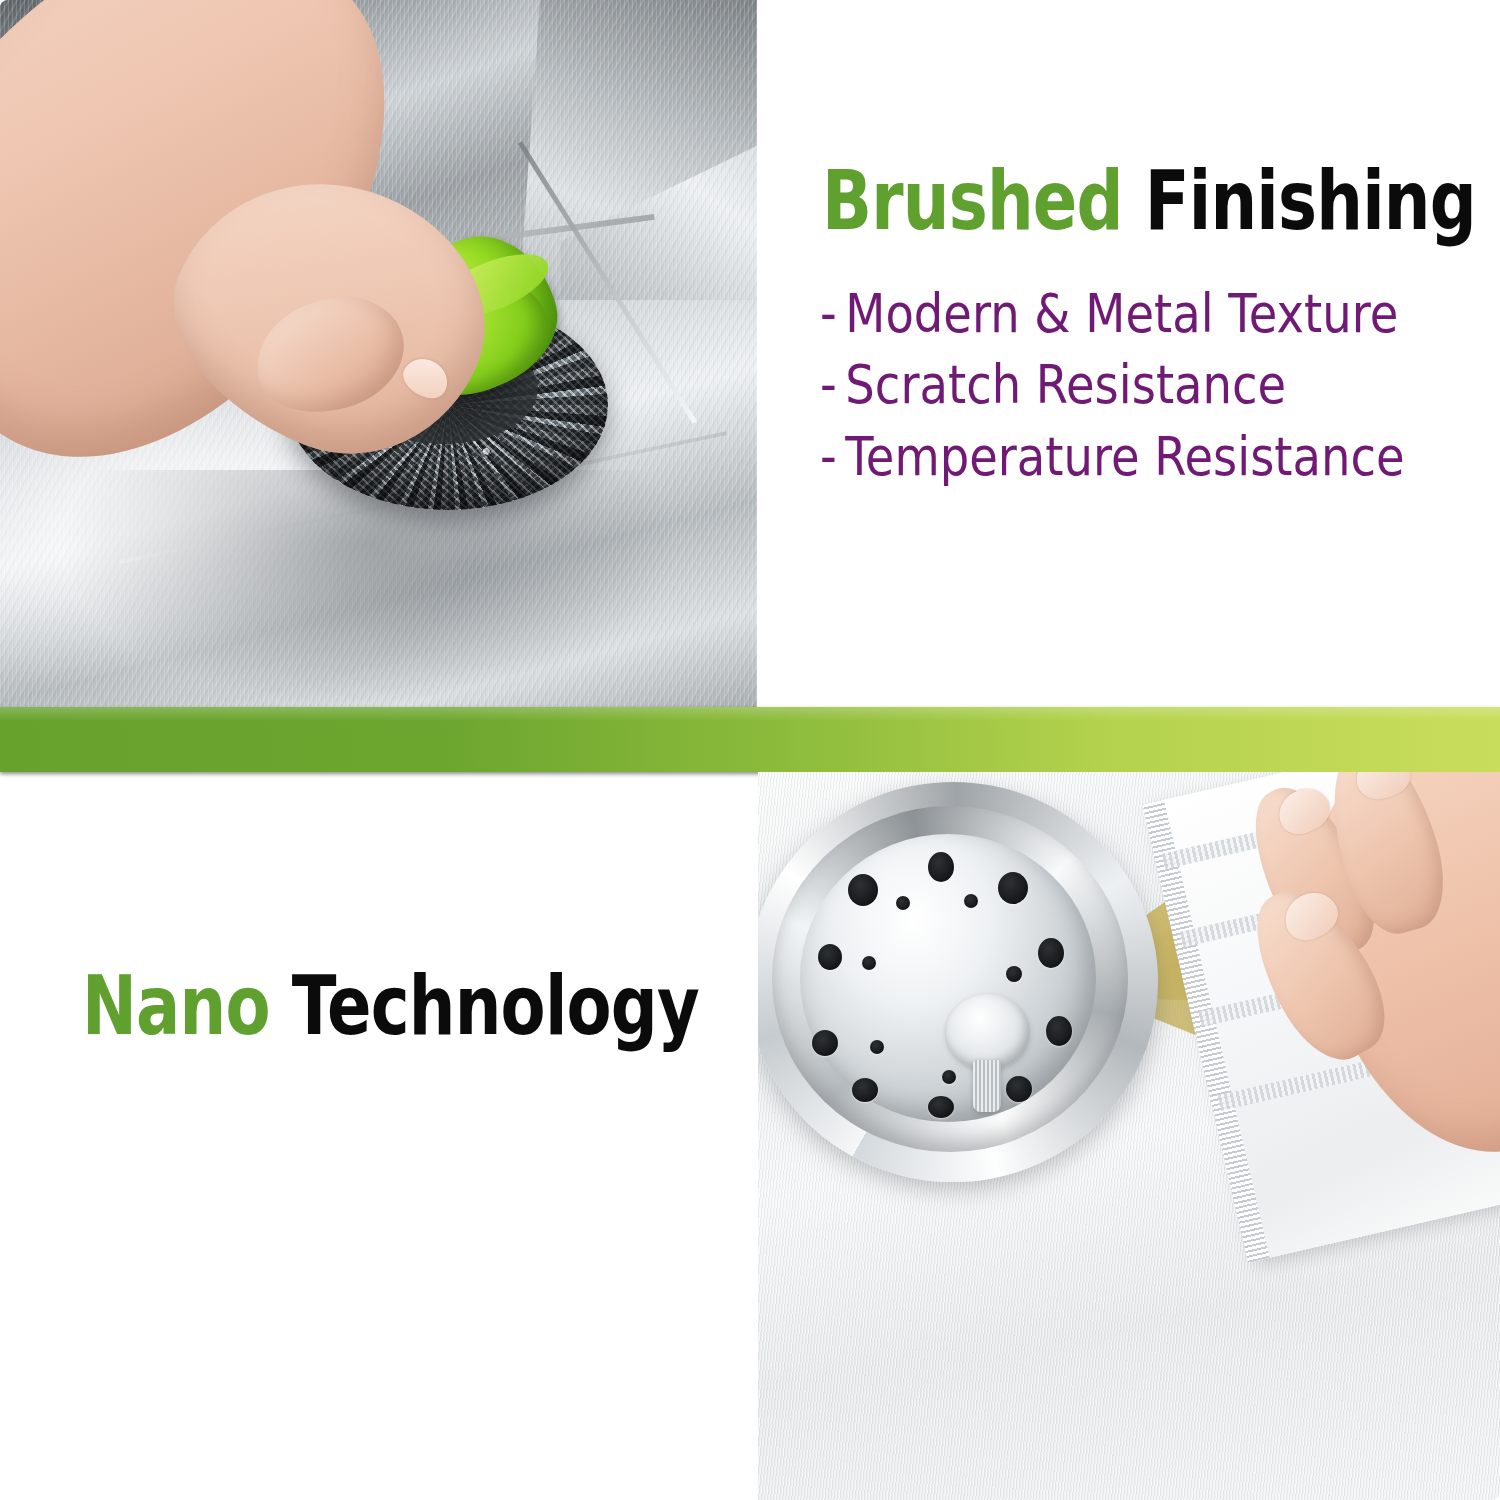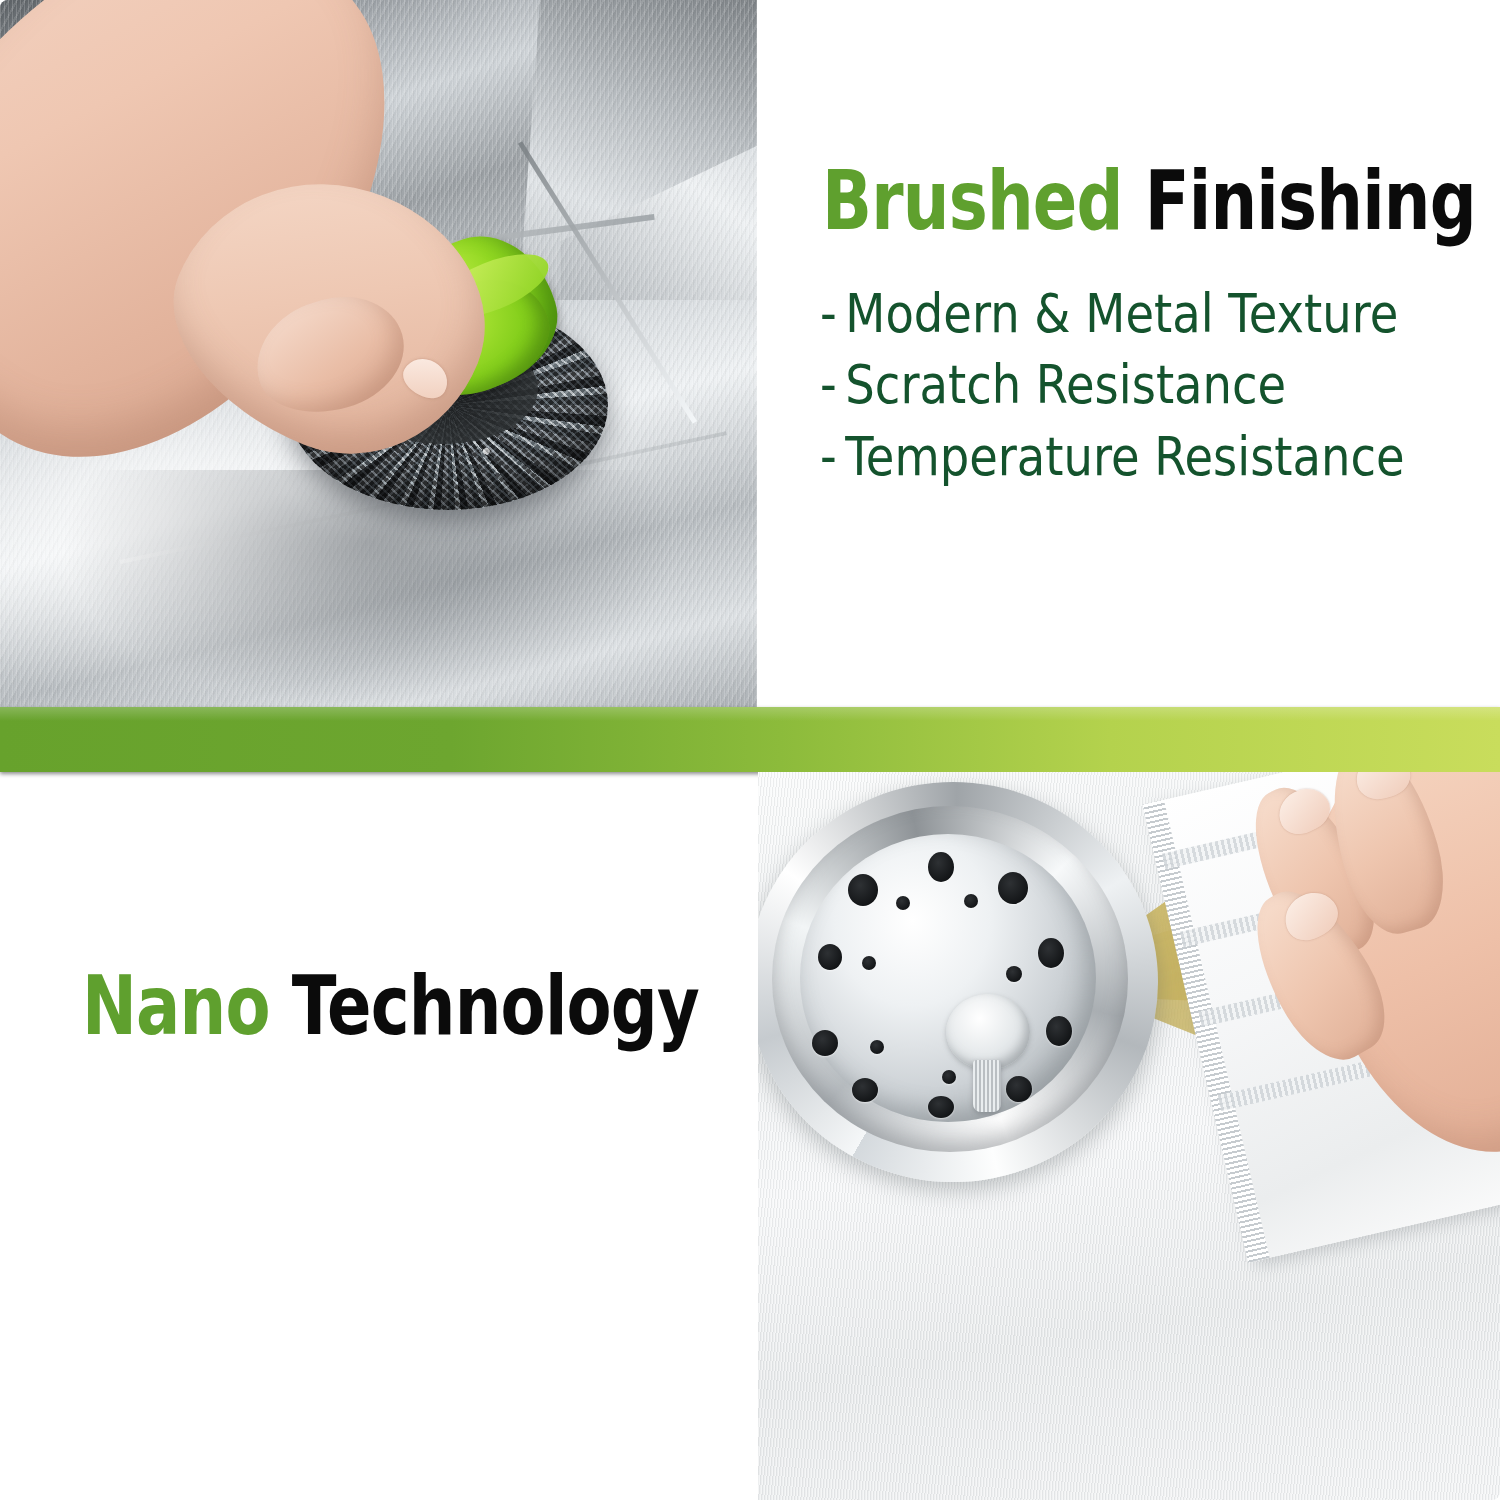--- a/index.html
+++ b/index.html
@@ -156,21 +156,21 @@
   #panel-nano{left:0;top:772px;width:758px;height:728px;}
 
   .headline{font-family:"DejaVu Sans",sans-serif;font-weight:700;
       letter-spacing:-1px;line-height:1;white-space:nowrap;
       transform:scaleX(.80);transform-origin:left center;}
   #brushed-title{position:absolute;left:822px;top:160px;font-size:82px;}
   #nano-title{position:absolute;left:82px;top:965px;font-size:82px;}
   .hl-green{color:#5fa02e;}
   .hl-black{color:#0b0b0b;}
 
-  .bullets{position:absolute;font-family:"DejaVu Sans",sans-serif;font-weight:400;color:#14532d;}
+  .bullets{position:absolute;font-family:"DejaVu Sans",sans-serif;font-weight:400;color:#701a75;}
   #brushed-bullets{left:820px;top:278px;}
   #nano-bullets{left:78px;top:1080px;}
   .bullet{font-size:54px;line-height:1.32;white-space:nowrap;
       transform:scaleX(.86);transform-origin:left center;}
   .bullet .dash{display:inline-block;padding-right:10px;}
 </style>
 </head>
 <body>
 
 <div id="stage">

